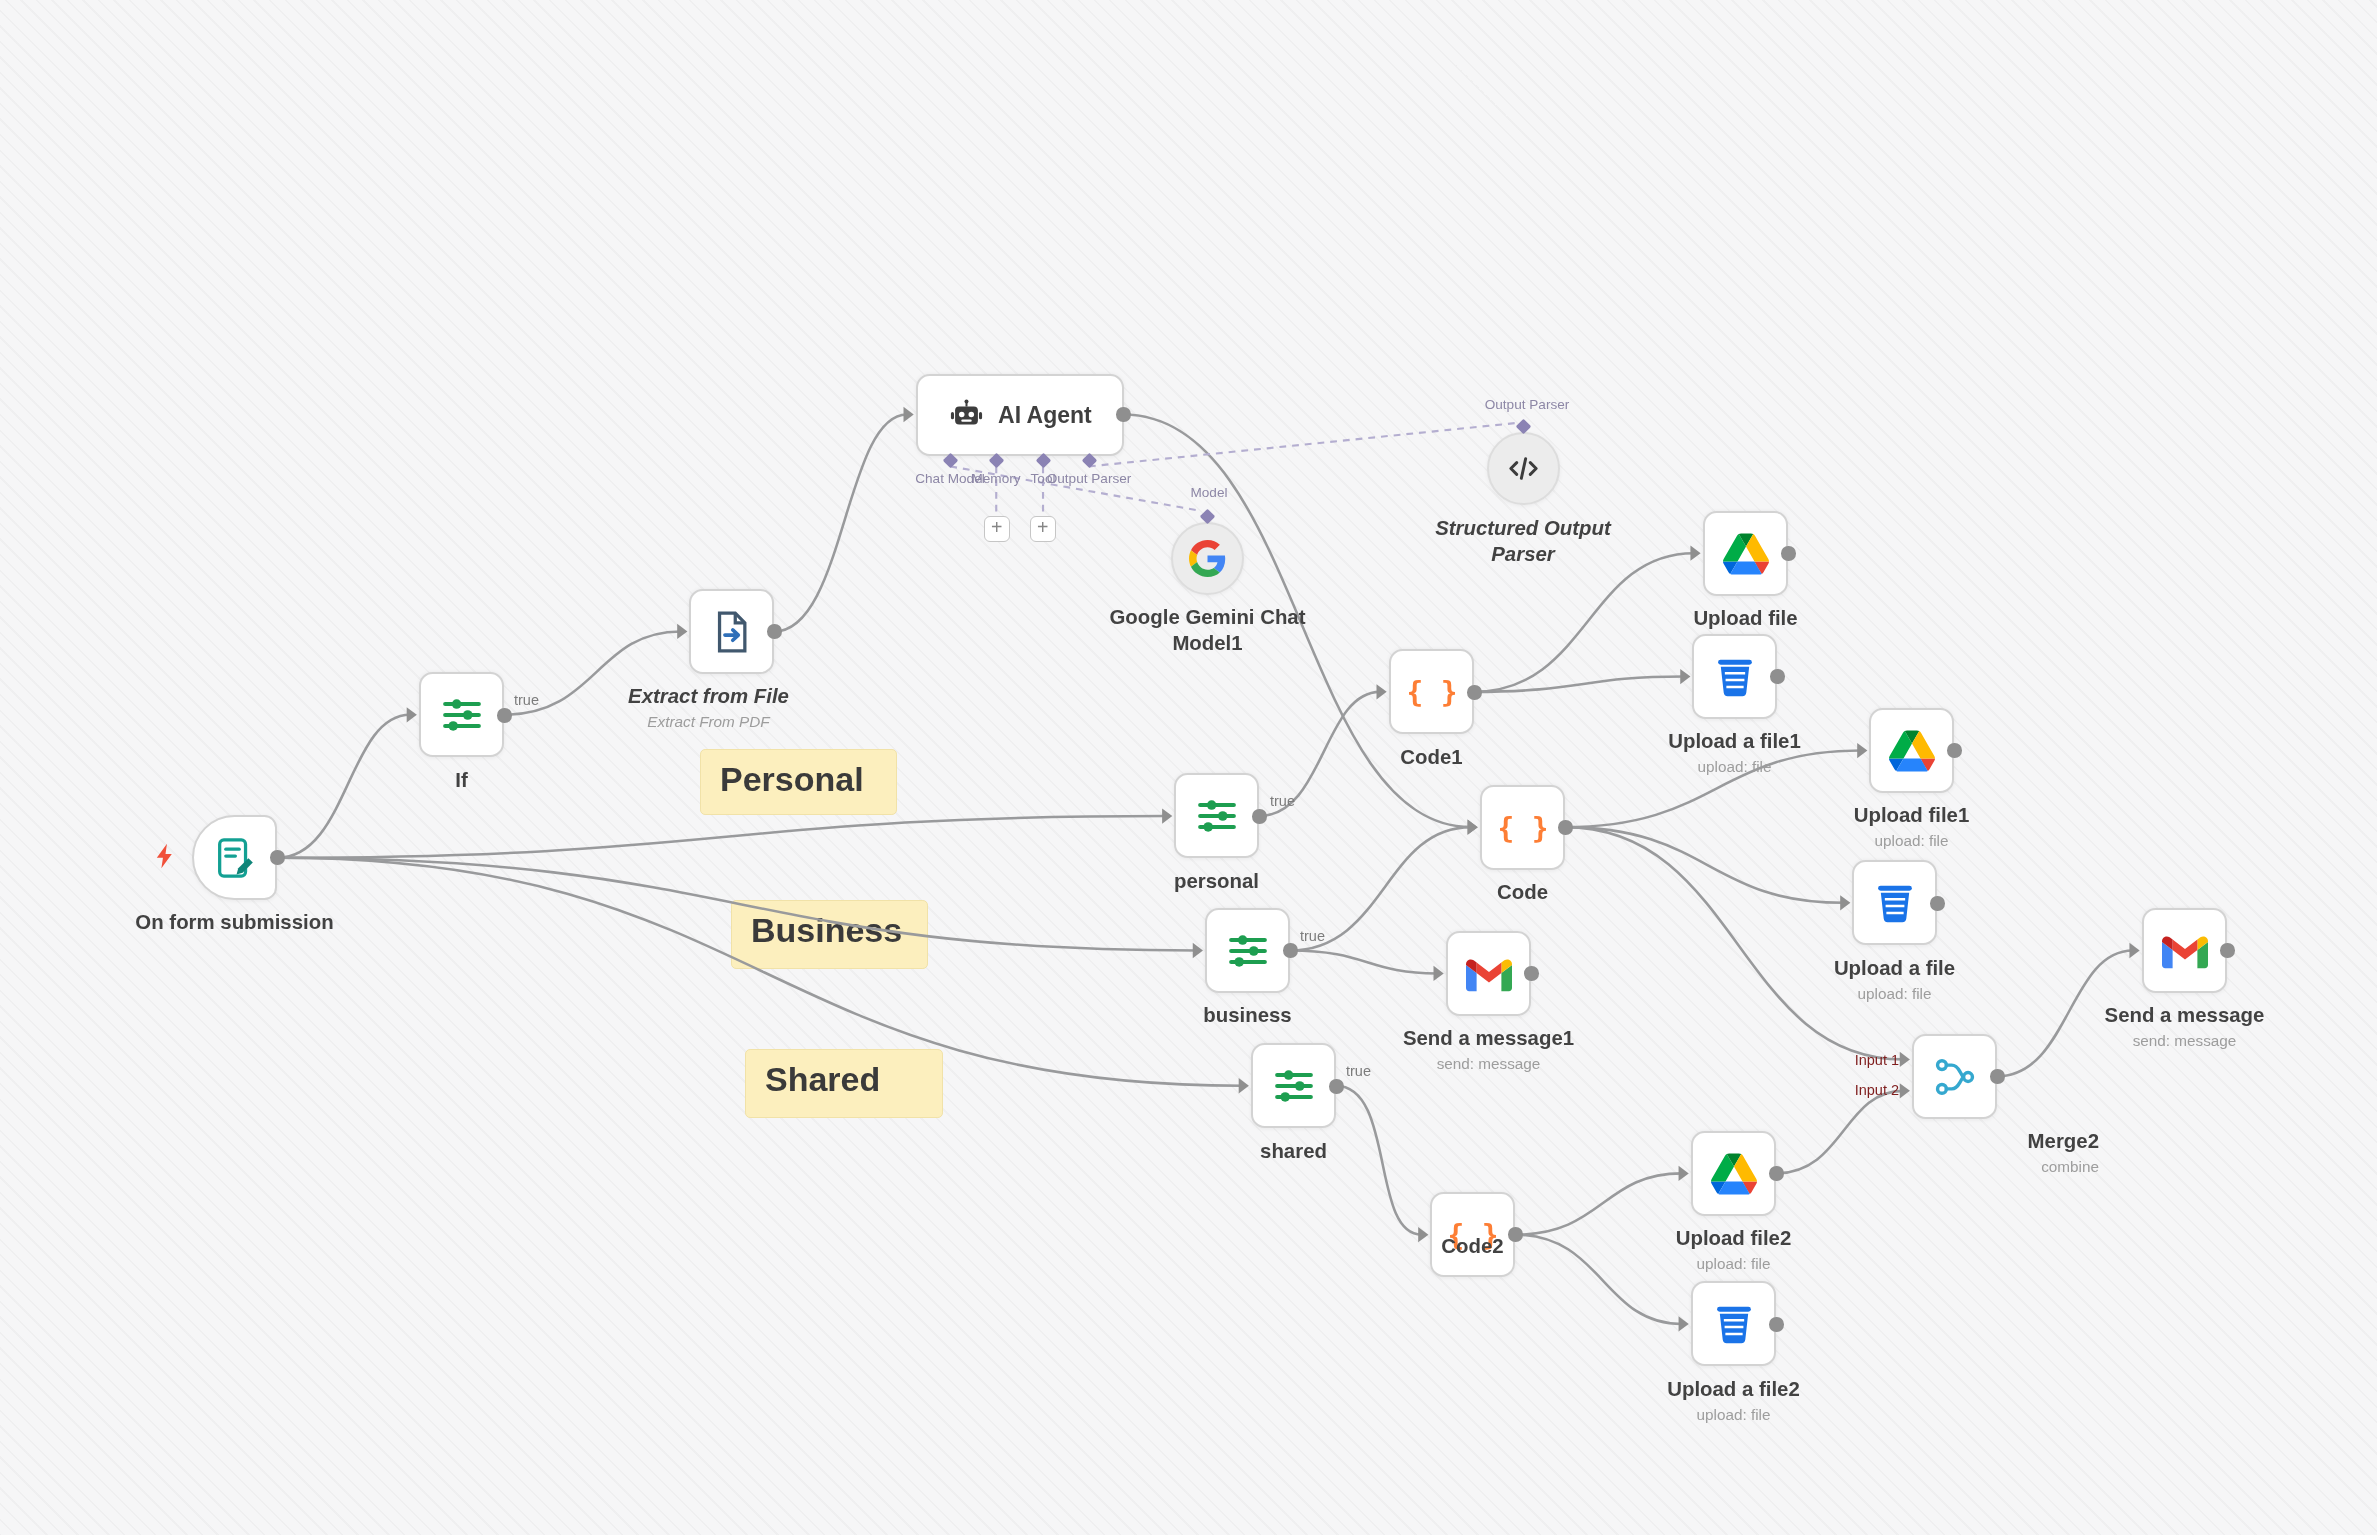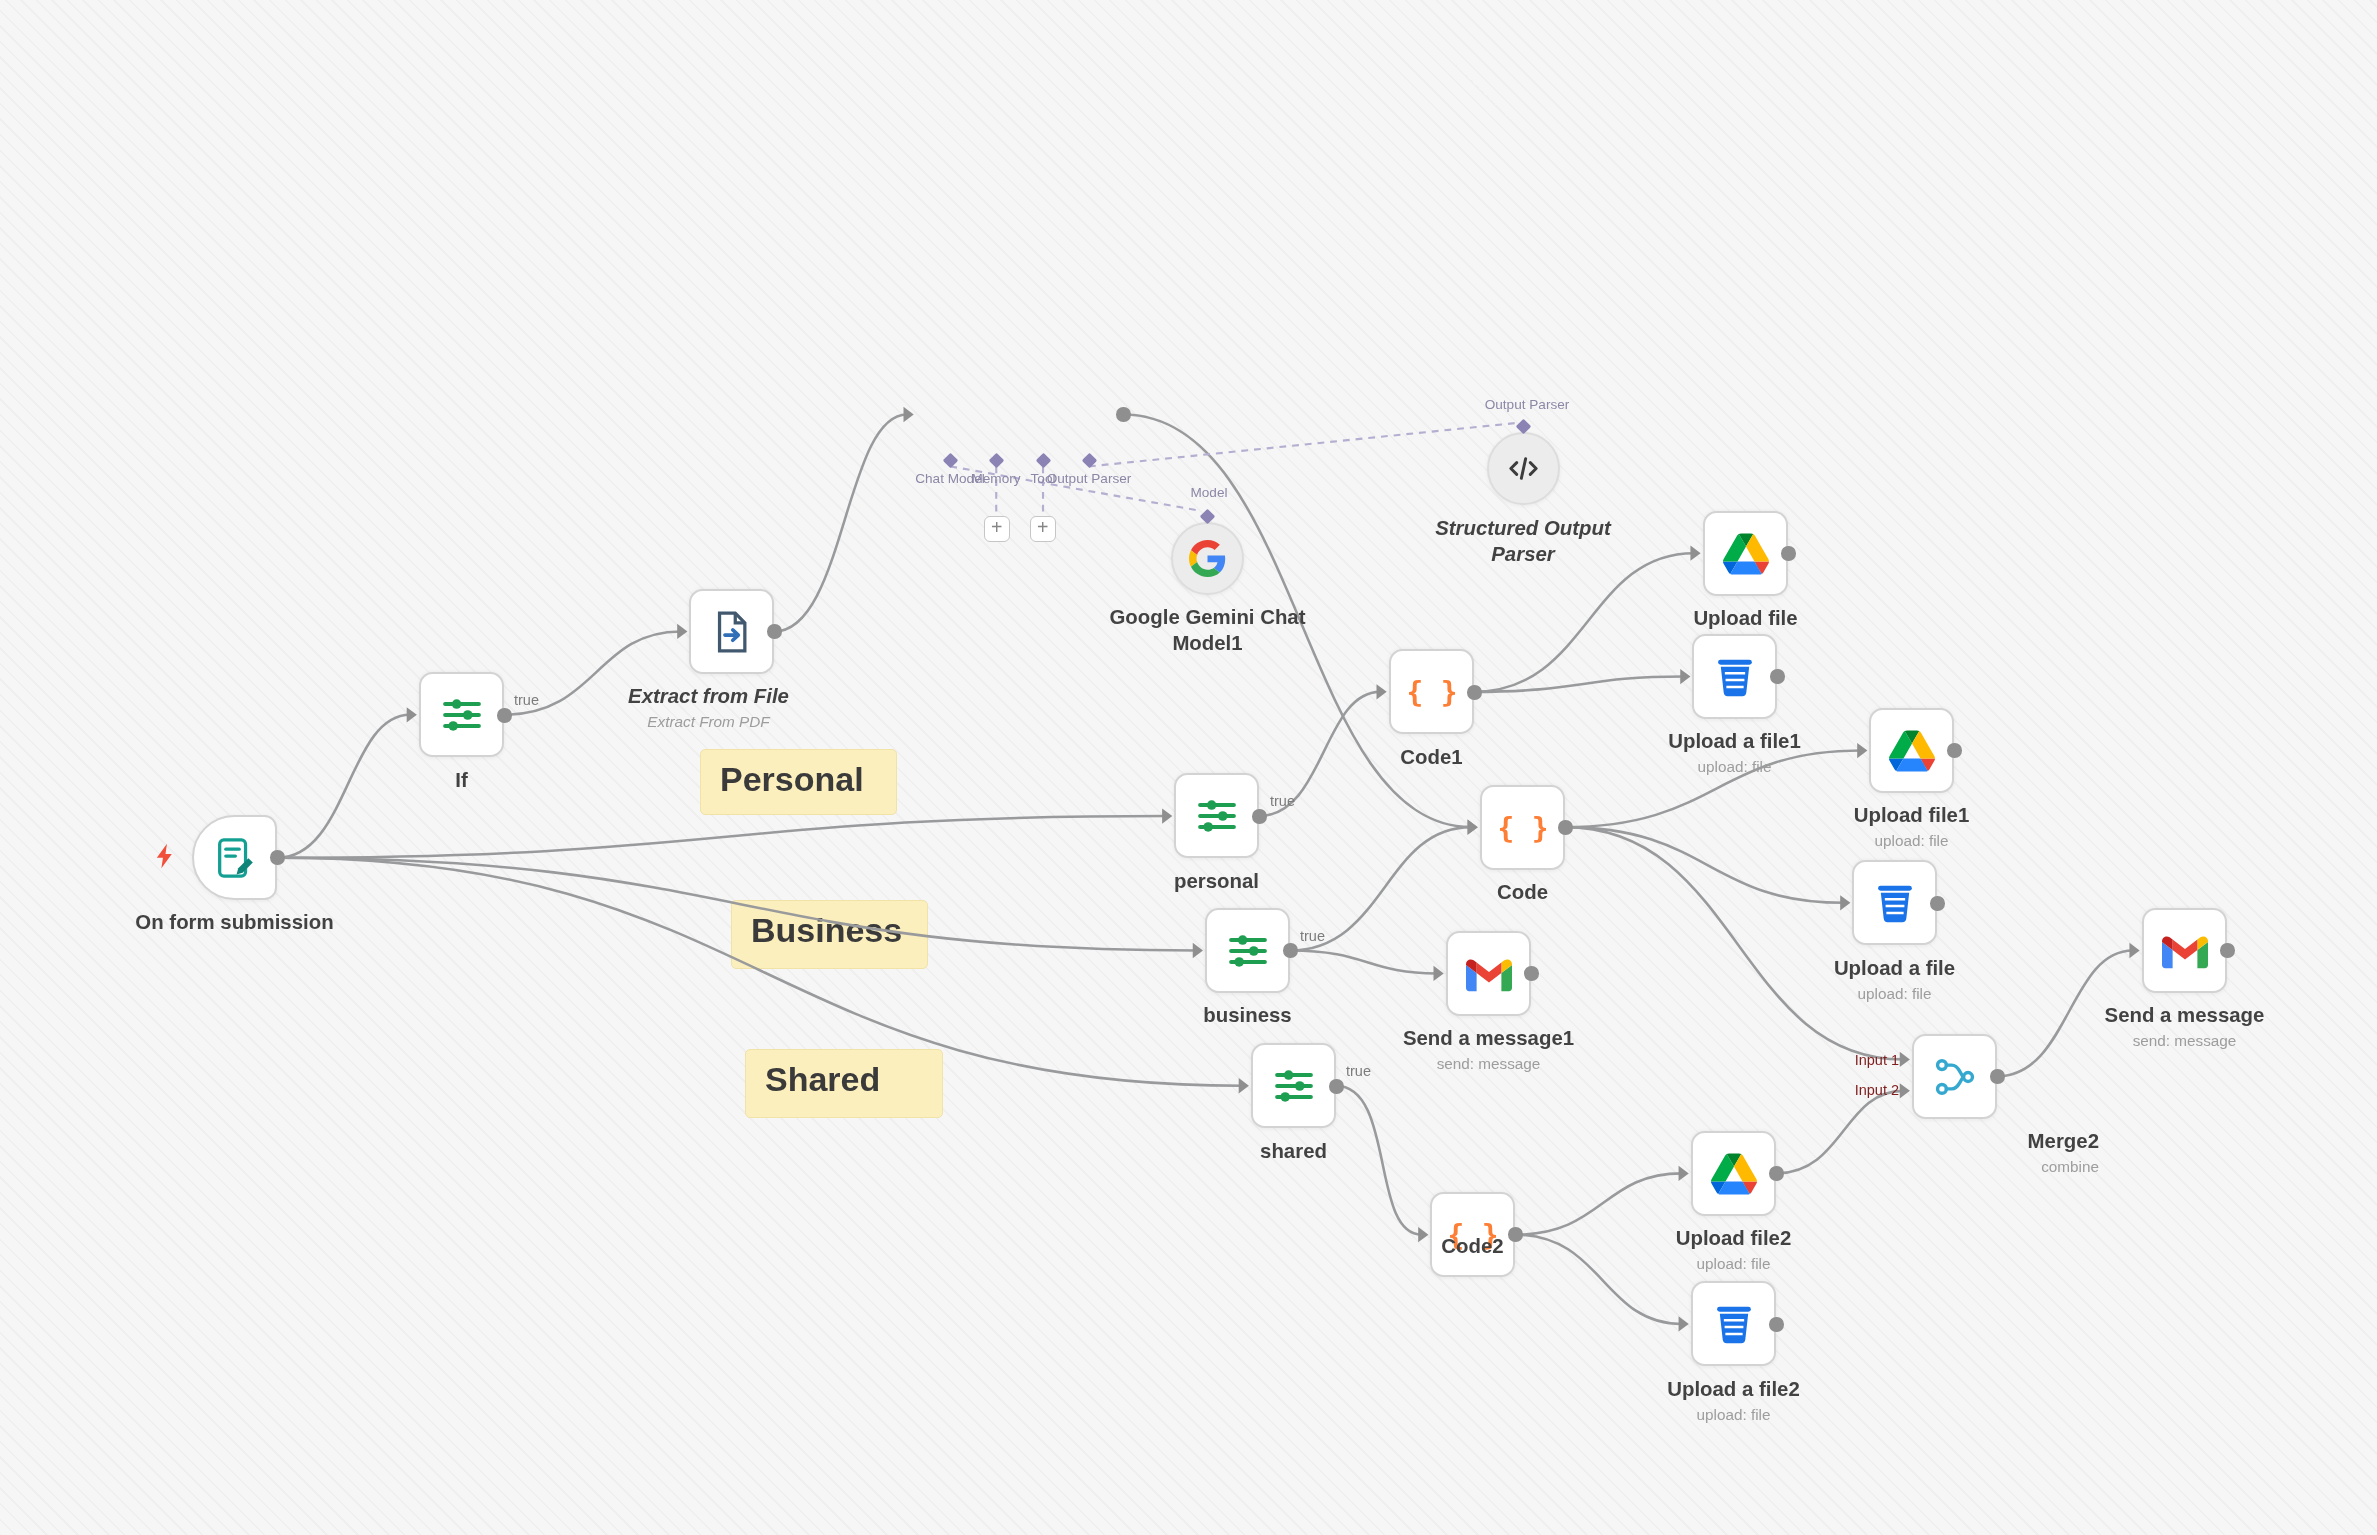--- a/index.html
+++ b/index.html
@@ -158,20 +158,35 @@
             <path d="M13.7 2.2v5h5" fill="none" stroke="#41586e" stroke-width="1.7"></path>
             <path d="M8.3 13.6h6.5M12.4 10.9l2.9 2.7-2.9 2.7" fill="none" stroke="#2f6fb8" stroke-width="1.9" stroke-linecap="round" stroke-linejoin="round"></path>
           </svg>
         </div>
       </div>
       <div class="node-label" style="left: 564px; top: 684px; width: 289px; font-style: italic;">
         <div>Extract from File</div>
         <div class="node-sub">Extract From PDF</div>
       </div>
       <div class="out-dot" style="left: 767px; top: 624px;"></div>
+      <div class="node wide" style="left: 916px; top: 374px; width: 208px; height: 82px;">
+        <div class="icon">
+          <svg viewBox="0 0 24 24" fill="#3d3d3d">
+            <circle cx="12" cy="2.9" r="1.3"></circle>
+            <rect x="11.35" y="3.6" width="1.3" height="2.6"></rect>
+            <rect x="4.6" y="6.2" width="14.8" height="11.6" rx="2.6"></rect>
+            <rect x="1.9" y="9.8" width="2" height="4.6" rx="1"></rect>
+            <rect x="20.1" y="9.8" width="2" height="4.6" rx="1"></rect>
+            <circle cx="8.9" cy="11.4" r="1.8" fill="#fff"></circle>
+            <circle cx="15.1" cy="11.4" r="1.8" fill="#fff"></circle>
+            <rect x="8.6" y="14.6" width="6.8" height="1.5" rx=".75" fill="#fff"></rect>
+          </svg>
+        </div>
+        <div class="wide-label">AI Agent</div>
+      </div>
       <div class="out-dot" style="left: 1116px; top: 407px;"></div>
       <div class="node circle" style="left: 1171px; top: 522px; width: 73px; height: 73px;">
         <div class="icon">
           <svg viewBox="0 0 48 48">
             <path fill="#EA4335" d="M24 9.5c3.54 0 6.71 1.22 9.21 3.6l6.85-6.85C35.9 2.38 30.47 0 24 0 14.62 0 6.51 5.38 2.56 13.22l7.98 6.19C12.43 13.72 17.74 9.5 24 9.5z"></path>
             <path fill="#4285F4" d="M46.98 24.55c0-1.57-.15-3.09-.38-4.55H24v9.02h12.94c-.58 2.96-2.26 5.48-4.78 7.18l7.73 6c4.51-4.18 7.09-10.36 7.09-17.65z"></path>
             <path fill="#FBBC05" d="M10.53 28.59c-.48-1.45-.76-2.99-.76-4.59s.27-3.14.76-4.59l-7.98-6.19C.92 16.46 0 20.12 0 24c0 3.88.92 7.54 2.56 10.78l7.97-6.19z"></path>
             <path fill="#34A853" d="M24 48c6.48 0 11.93-2.13 15.89-5.81l-7.73-6c-2.15 1.45-4.92 2.3-8.16 2.3-6.26 0-11.57-4.22-13.47-9.91l-7.98 6.19C6.51 42.62 14.62 48 24 48z"></path>
           </svg>
         </div>

